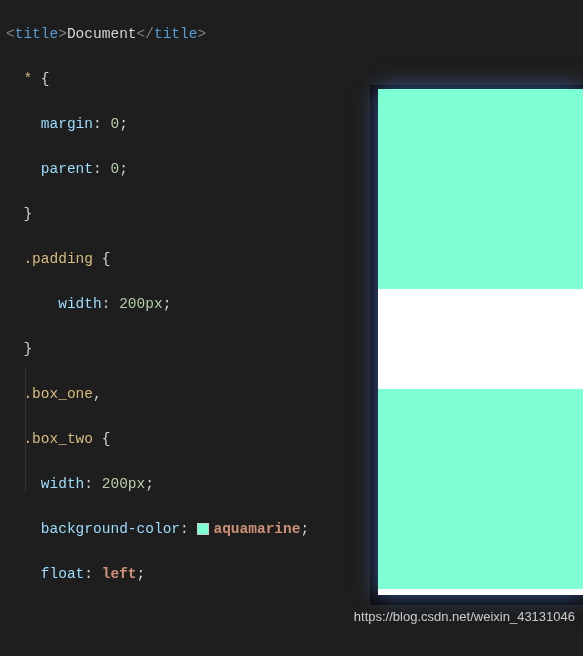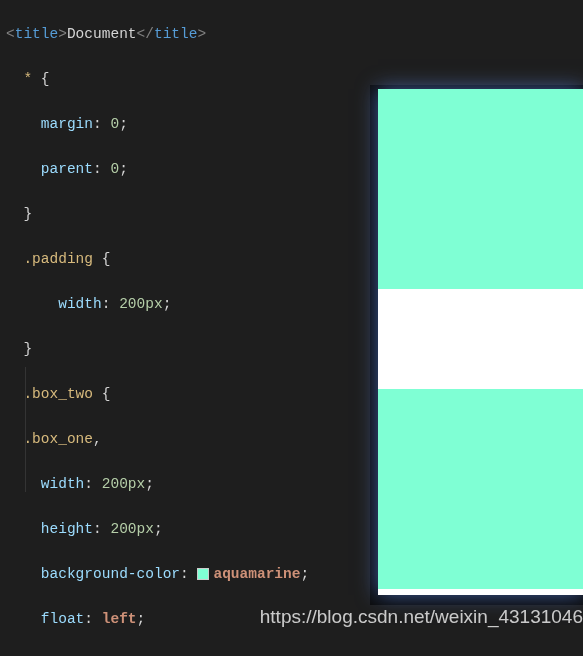--- a/index.html
+++ b/index.html
@@ -58,25 +58,25 @@
   box-shadow: 0 0 20px rgba(100,150,255,0.6);
 }
 .box {
   width: 100%;
   height: 200px;
   background: #7fffd4;
 }
 .gap { height: 100px; background: #fff; }
 .watermark {
   position: absolute;
-  right: 0;
+  right: 8px;
   bottom: 28px;
   color: #e8e8e8;
   font-family: Arial, sans-serif;
-  font-size: 19px;
+  font-size: 13px;
   opacity: 0.85;
   z-index: 5;
 }
 .guide {
   position: absolute;
   left: 25px;
   top: 367px;
   width: 1px;
   height: 125px;
   border-left: 1px solid rgba(120,120,120,0.25);
@@ -88,24 +88,23 @@
 
 <div class="editor">
 <div class="code-line"><span class="angle">&lt;</span><span class="tag">title</span><span class="angle">&gt;</span><span>Document</span><span class="angle">&lt;/</span><span class="tag">title</span><span class="angle">&gt;</span></div>
 <div class="code-line">  <span class="css-sel">*</span> <span class="css-brace">{</span></div>
 <div class="code-line">    <span class="css-prop">margin</span><span class="css-punct">: </span><span class="css-num">0</span><span class="css-punct">;</span></div>
 <div class="code-line">    <span class="css-prop">parent</span><span class="css-punct">: </span><span class="css-num">0</span><span class="css-punct">;</span></div>
 <div class="code-line">  <span class="css-brace">}</span></div>
 <div class="code-line">  <span class="css-sel">.padding</span> <span class="css-brace">{</span></div>
 <div class="code-line">      <span class="css-prop">width</span><span class="css-punct">: </span><span class="css-num">200px</span><span class="css-punct">;</span></div>
 <div class="code-line">  <span class="css-brace">}</span></div>
+<div class="code-line">  <span class="css-sel">.box_one</span><span class="css-punct">,</span></div>
 <div class="code-line">  <span class="css-sel">.box_two</span> <span class="css-brace">{</span></div>
-<div class="code-line">  <span class="css-sel">.box_one</span><span class="css-punct">,</span></div>
 <div class="code-line">    <span class="css-prop">width</span><span class="css-punct">: </span><span class="css-num">200px</span><span class="css-punct">;</span></div>
-<div class="code-line">    <span class="css-prop">height</span><span class="css-punct">: </span><span class="css-num">200px</span><span class="css-punct">;</span></div>
 <div class="code-line">    <span class="css-prop">background-color</span><span class="css-punct">: </span><span class="swatch"></span><span class="css-val">aquamarine</span><span class="css-punct">;</span></div>
 <div class="code-line">    <span class="css-prop">float</span><span class="css-punct">: </span><span class="css-val">left</span><span class="css-punct">;</span></div>
 
 
 
 
 
 
 
 

